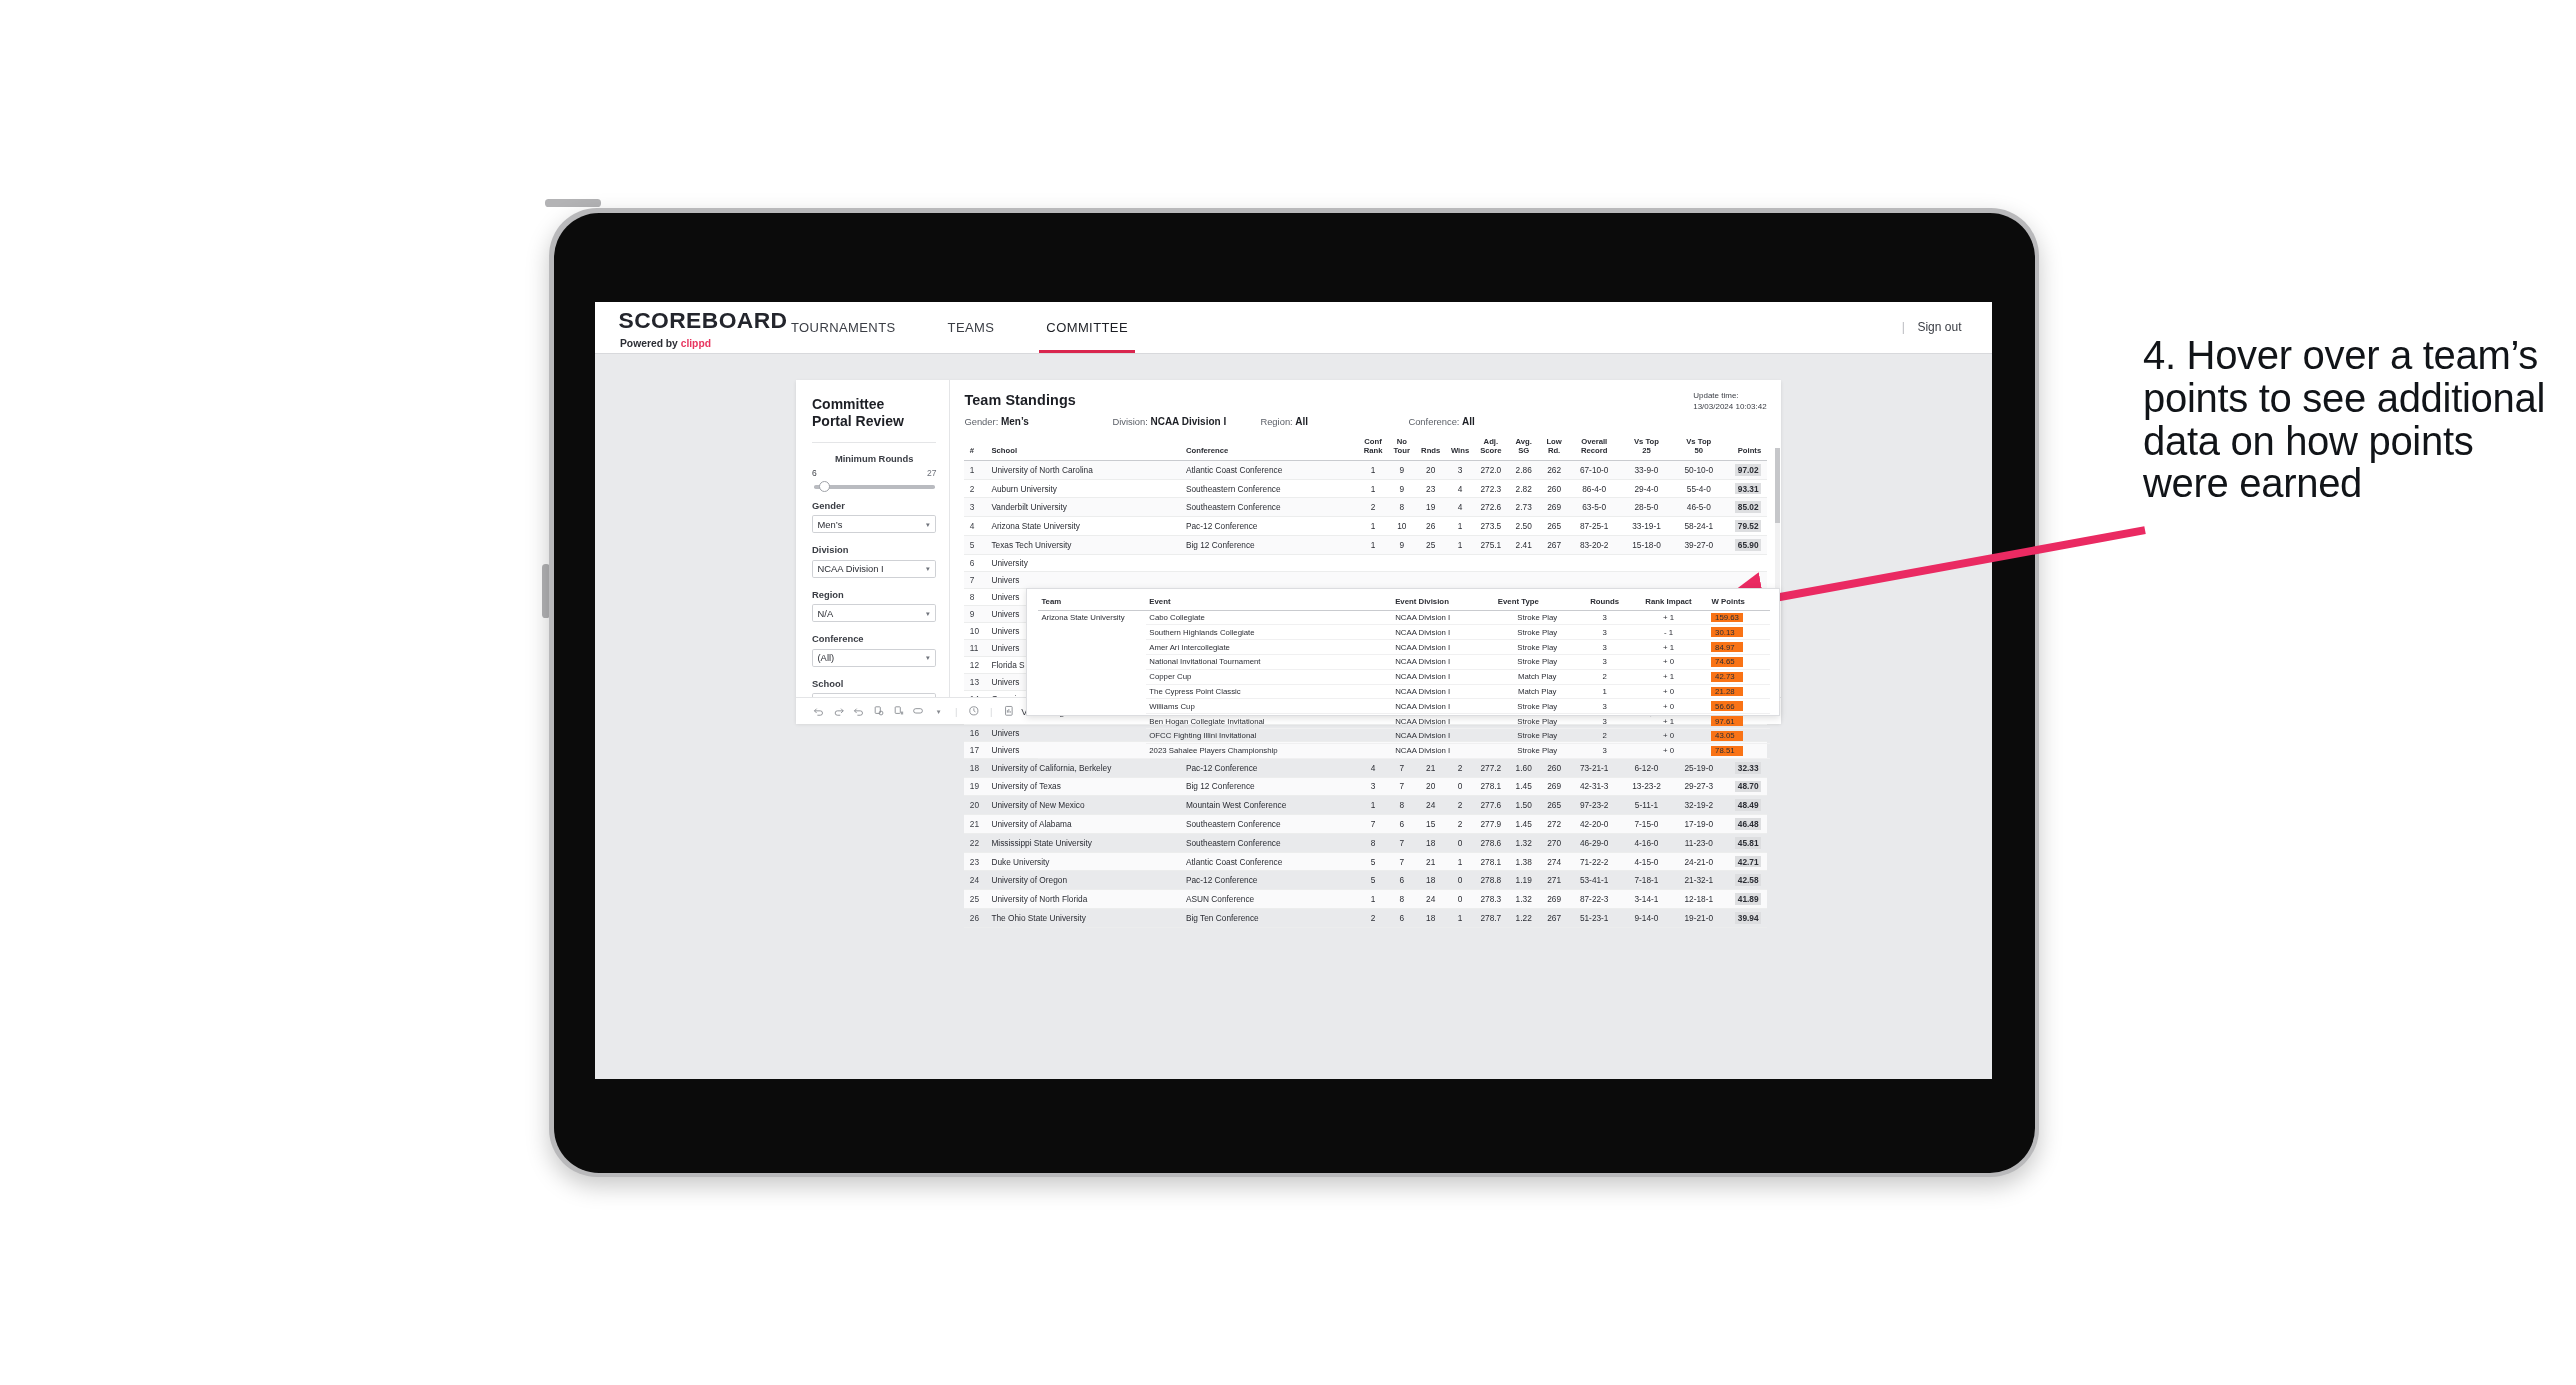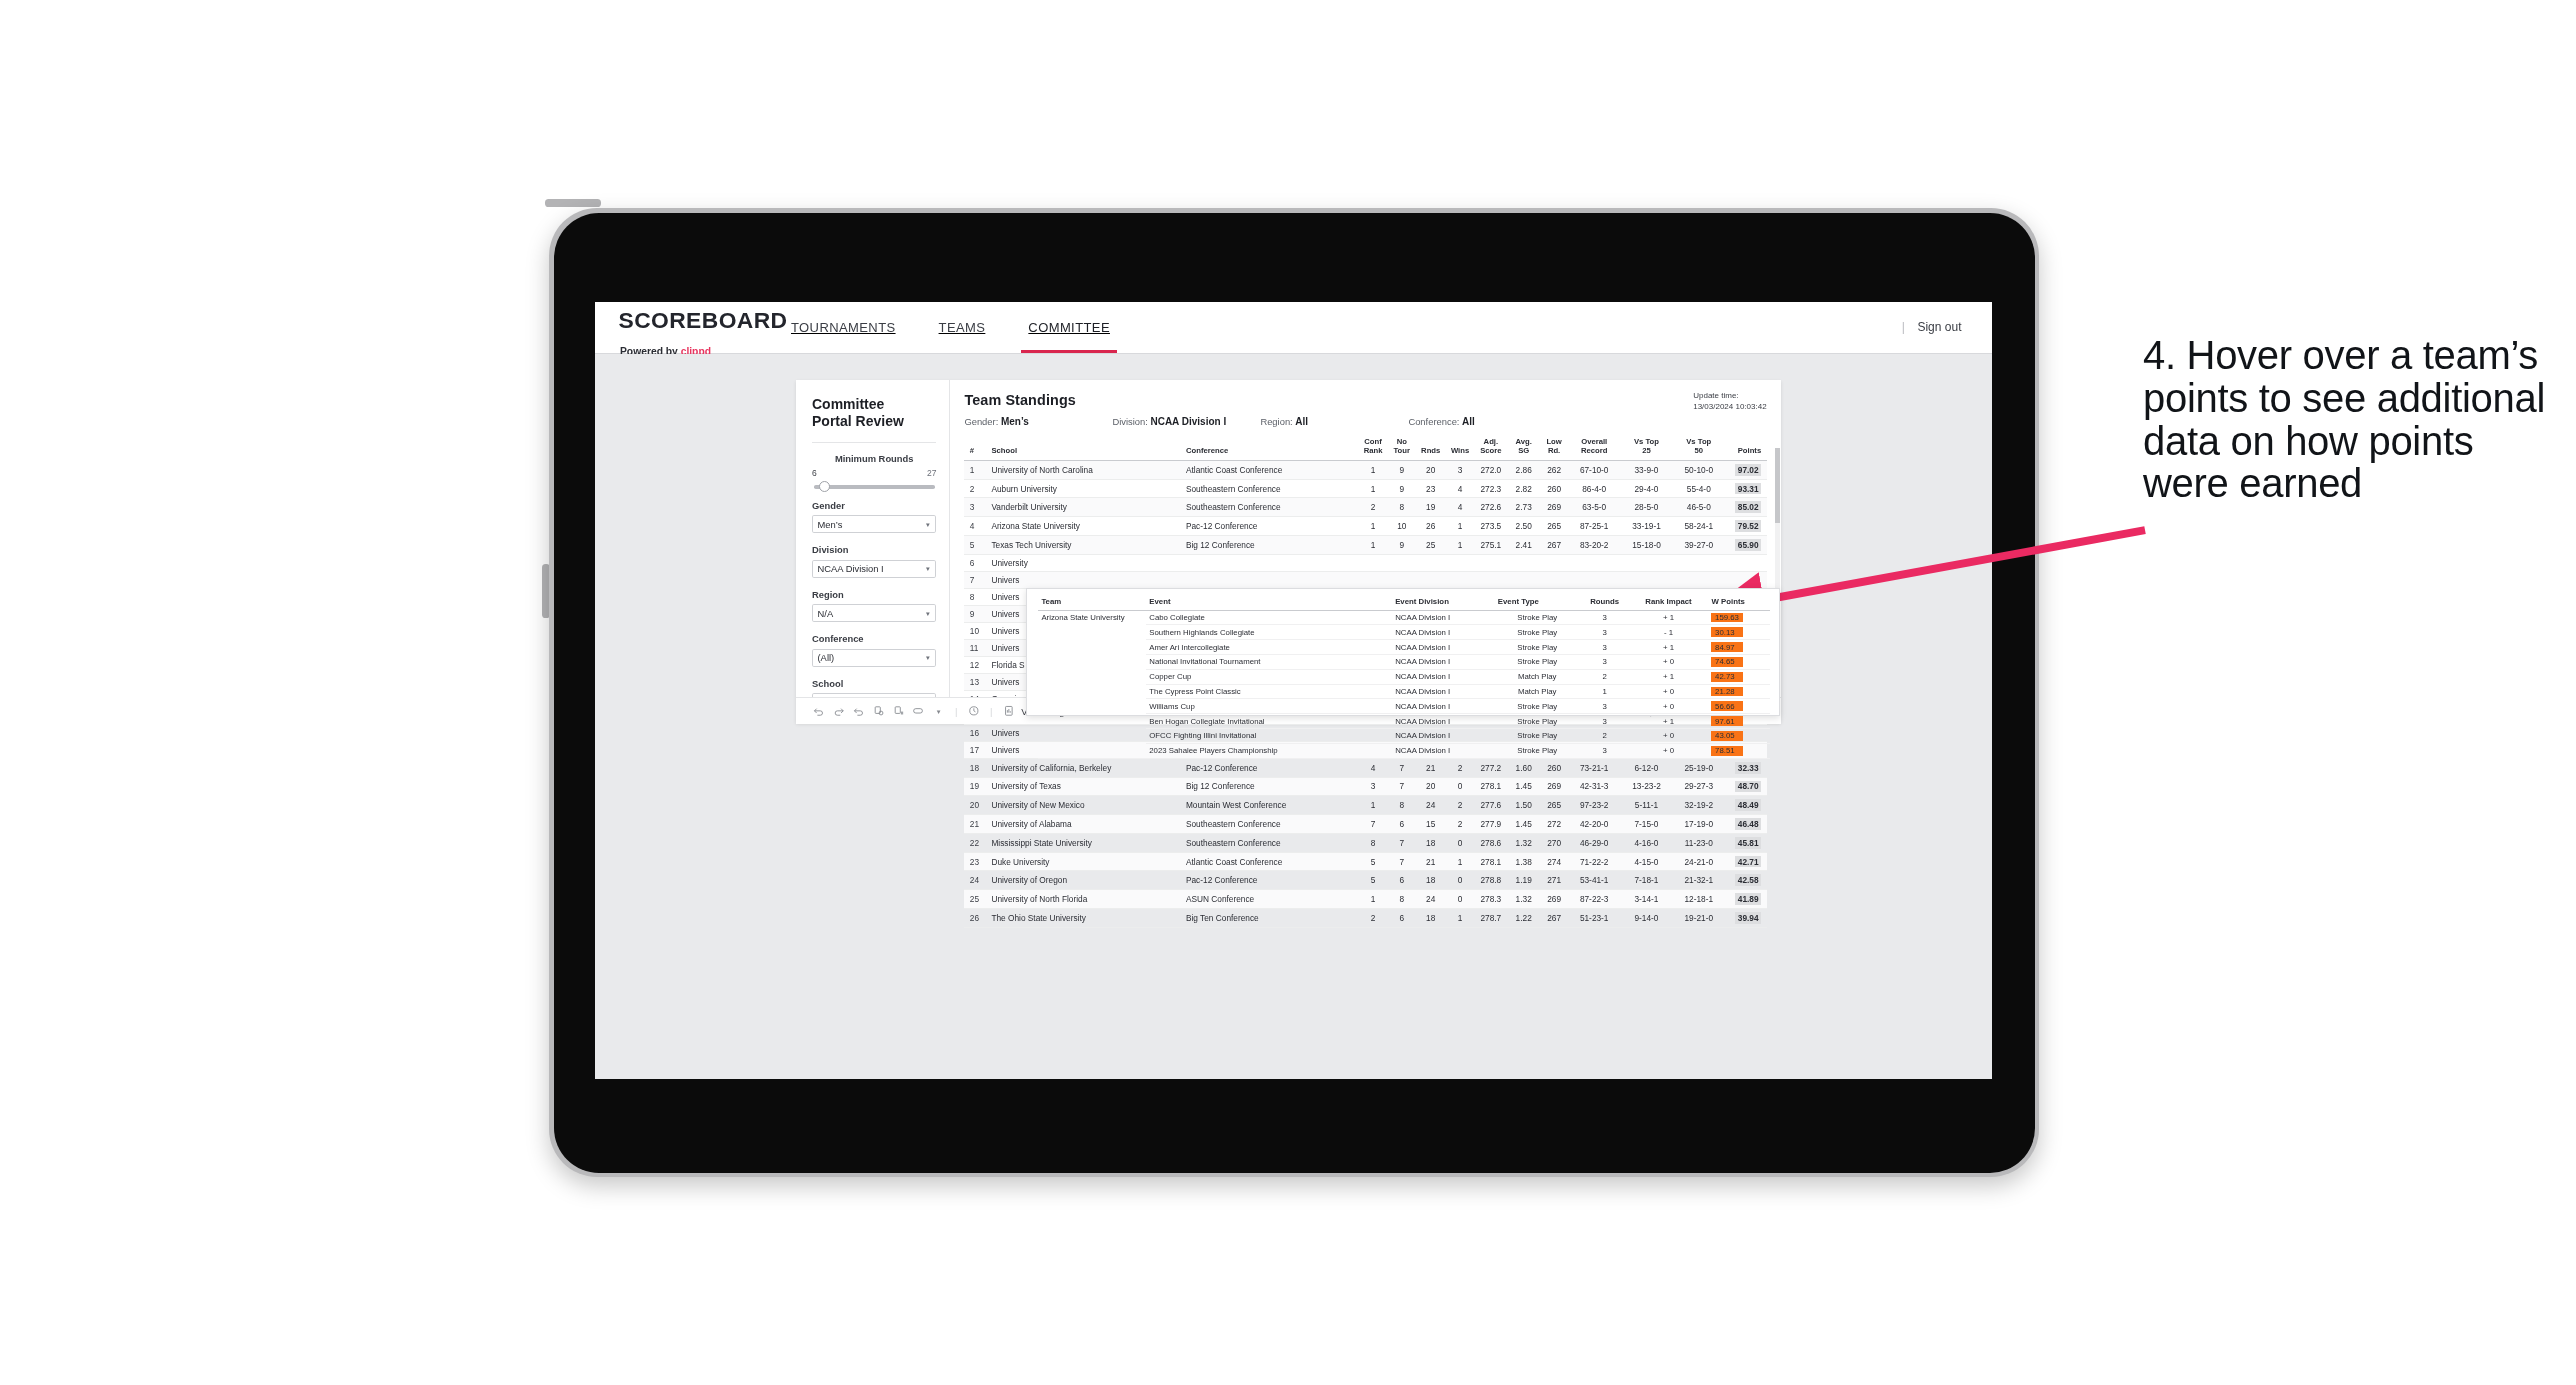--- a/index.html
+++ b/index.html
@@ -47,23 +47,23 @@
     height: 52px; background:#fff; display:flex; align-items:stretch;
     border-bottom: 0.9px solid #d8d9dc; position: relative;
   }
   .brand { padding: 7.2px 0 0 25px; width: 176px; }
   .brand .logo {
     font-family: "Liberation Sans", sans-serif;
     font-weight: 700; font-size: 22.4px; letter-spacing: 0.4px;
     color:#23252c; line-height: 23px;
     transform: scaleX(1.02);
   }
-  .brand .sub { font-size: 10.3px; color:#2b2d34; font-weight:700; margin-top:14px; }
+  .brand .sub { font-size: 10.3px; color:#2b2d34; font-weight:700; margin-top:6px; }
   .brand .sub b { color:#e8355f; }
-  .topnav { display:flex; align-items:flex-end; gap:3px;text-decoration:underline; }
+  .topnav { display:flex; align-items:flex-end; gap:12px; }
   .topnav a {
     font-size: 13px; color:#3a3d44; letter-spacing:0.4px;
     padding: 0 20px; line-height:51px; height:51px; display:inline-block;
     position:relative; text-decoration:none;
   }
   .topnav a.active { color:#1d1f25; }
   .topnav a.active::after {
     content:""; position:absolute; left:12.6px; right:12.6px; bottom:0; height:2.7px; background:#d9264e;
   }
   .signout {

